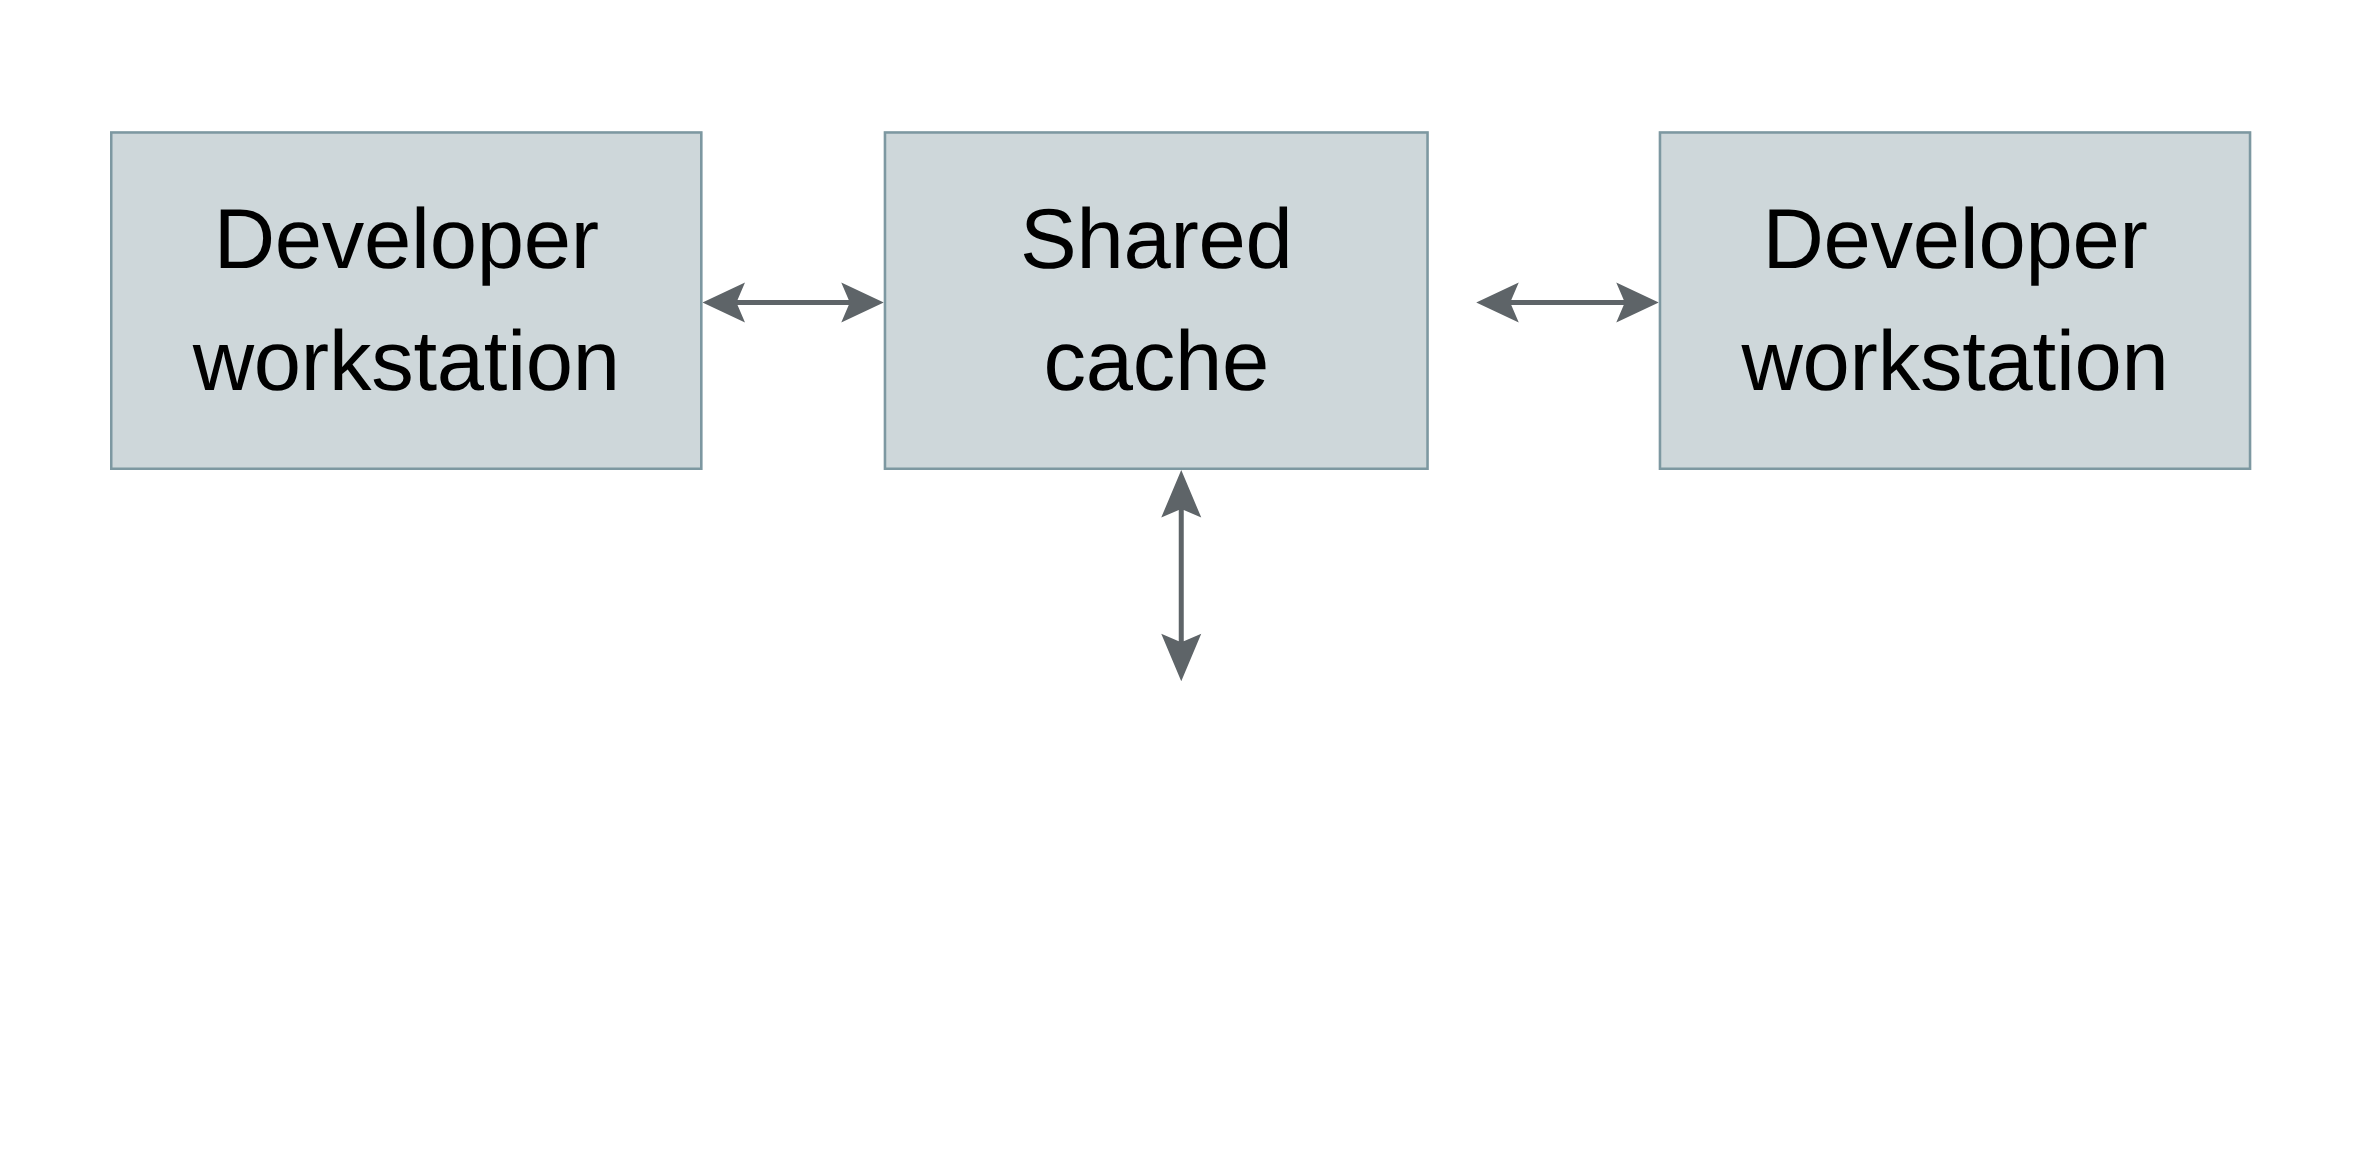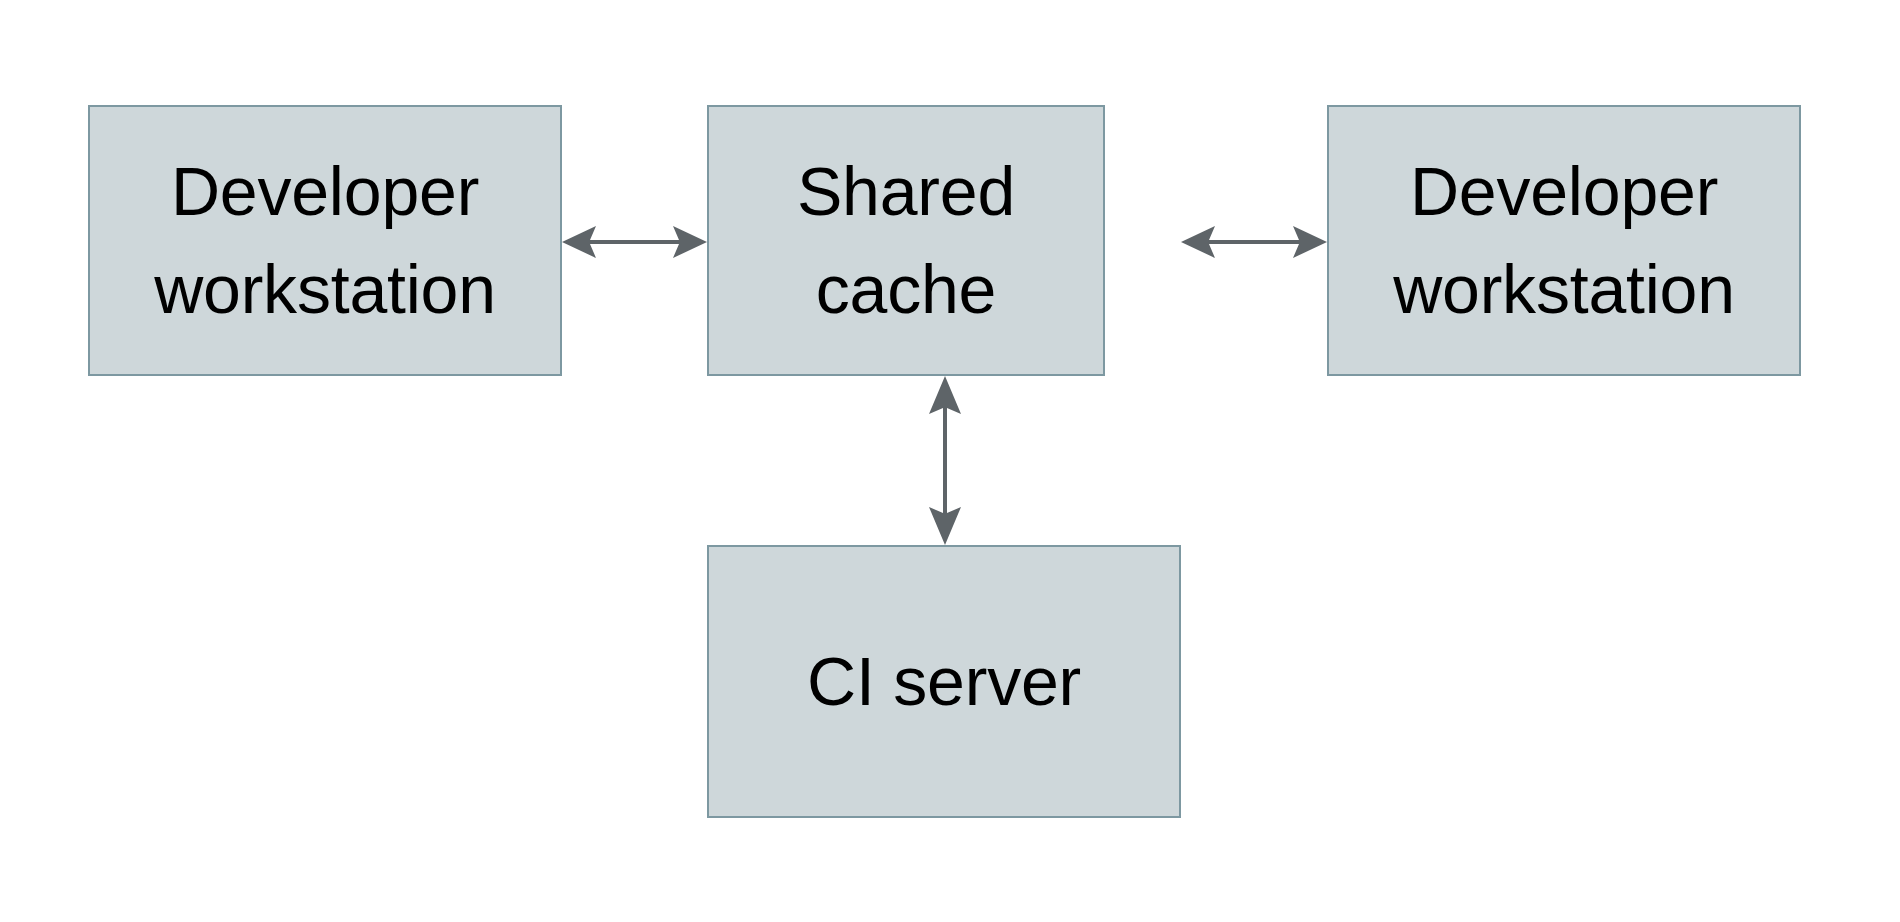--- a/index.html
+++ b/index.html
@@ -76,27 +76,24 @@
         <path d="M21 0 L37 38 L23 32 L23 137 L37 131 L21 169 L5 131 L19 137 L19 32 L5 38 Z"></path>
       </g>
     </svg>
   </div>
 
   <div class="node" style="left:88px; top:105px; width:474px; height:271px;">
     <span class="node-label">Developer
 workstation</span>
   </div>
 
-  <div class="node" style="left:707px; top:105px; width:398px; height:271px;">
+  <div class="node" style="left:707px; top:105px; width:436px; height:271px;">
     <span class="node-label">Shared
 cache</span>
   </div>
 
   <div class="node" style="left:1327px; top:105px; width:474px; height:271px;">
     <span class="node-label">Developer
 workstation</span>
   </div>
 
-  <div class="node" style="left:707px; top:545px; width:474px; height:273px;">
-    <span class="node-label">CI server</span>
-  </div>
 
 </div>
 
 </body></html>

